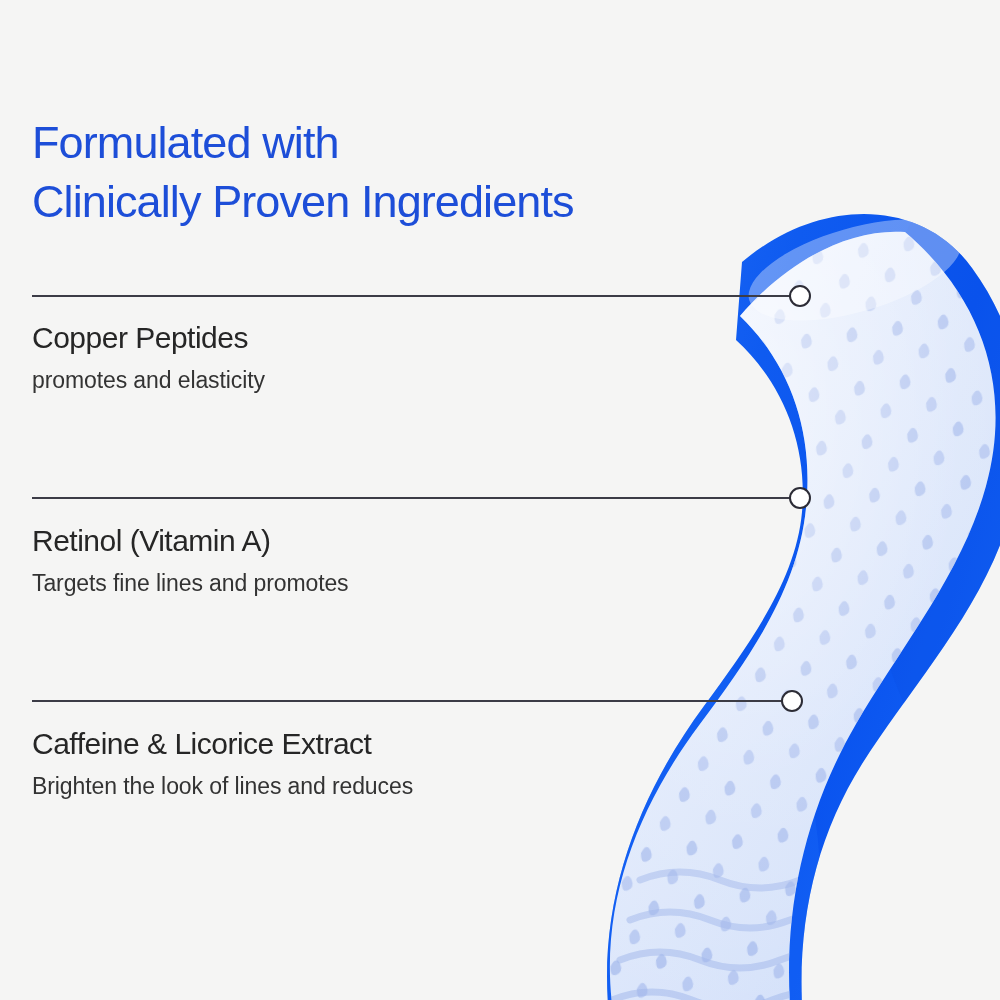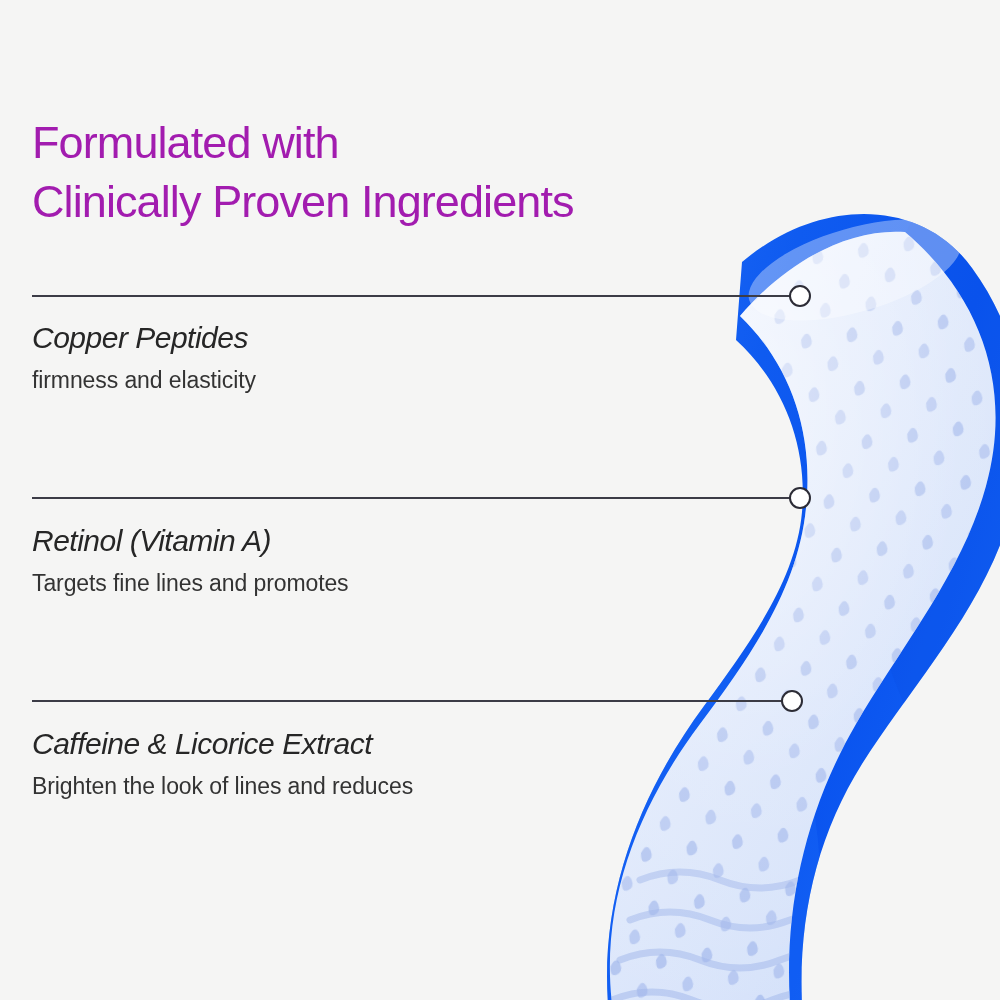--- a/index.html
+++ b/index.html
@@ -33,21 +33,21 @@
     height: 1000px;
     pointer-events: none;
   }
 
   
   #headline {
     position: absolute;
     left: 32px;
     top: 84px;
     width: 720px;
-    color: #a21caf;
+    color: #1d4ed8;
     font-size: 45px;
     line-height: 1.30;
     letter-spacing: -0.9px;
     font-weight: 400;
     z-index: 6;
   }
   #headline .hl-line { display: block; white-space: nowrap; }
 
   
   .callout {
@@ -55,21 +55,20 @@
     left: 32px;
     z-index: 6;
   }
   .callout-name {
     color: #262626;
     font-size: 30px;
     line-height: 1.2;
     letter-spacing: -0.5px;
     font-weight: 400;
     white-space: nowrap;
-    font-style: italic;
   }
   .callout-desc {
     margin-top: 9px;
     color: #333333;
     font-size: 23px;
     line-height: 1.36;
     letter-spacing: -0.1px;
     font-weight: 400;
     max-width: 480px;
   }
@@ -220,21 +219,21 @@
     <div class="leader-line" id="leader-line-1"></div>
     <div class="leader-dot" id="leader-dot-1"></div>
 
     <div class="leader-line" id="leader-line-2"></div>
     <div class="leader-dot" id="leader-dot-2"></div>
   </div>
 
   <div class="callout" id="callout-0">
     <div class="callout-name">Copper Peptides</div>
     <div class="callout-desc">
-      <span>firmness and elasticity</span>
+      <span>promotes and elasticity</span>
     </div>
   </div>
 
   <div class="callout" id="callout-1">
     <div class="callout-name">Retinol (Vitamin A)</div>
     <div class="callout-desc">
       <span>Targets fine lines and promotes</span>
     </div>
   </div>
 

